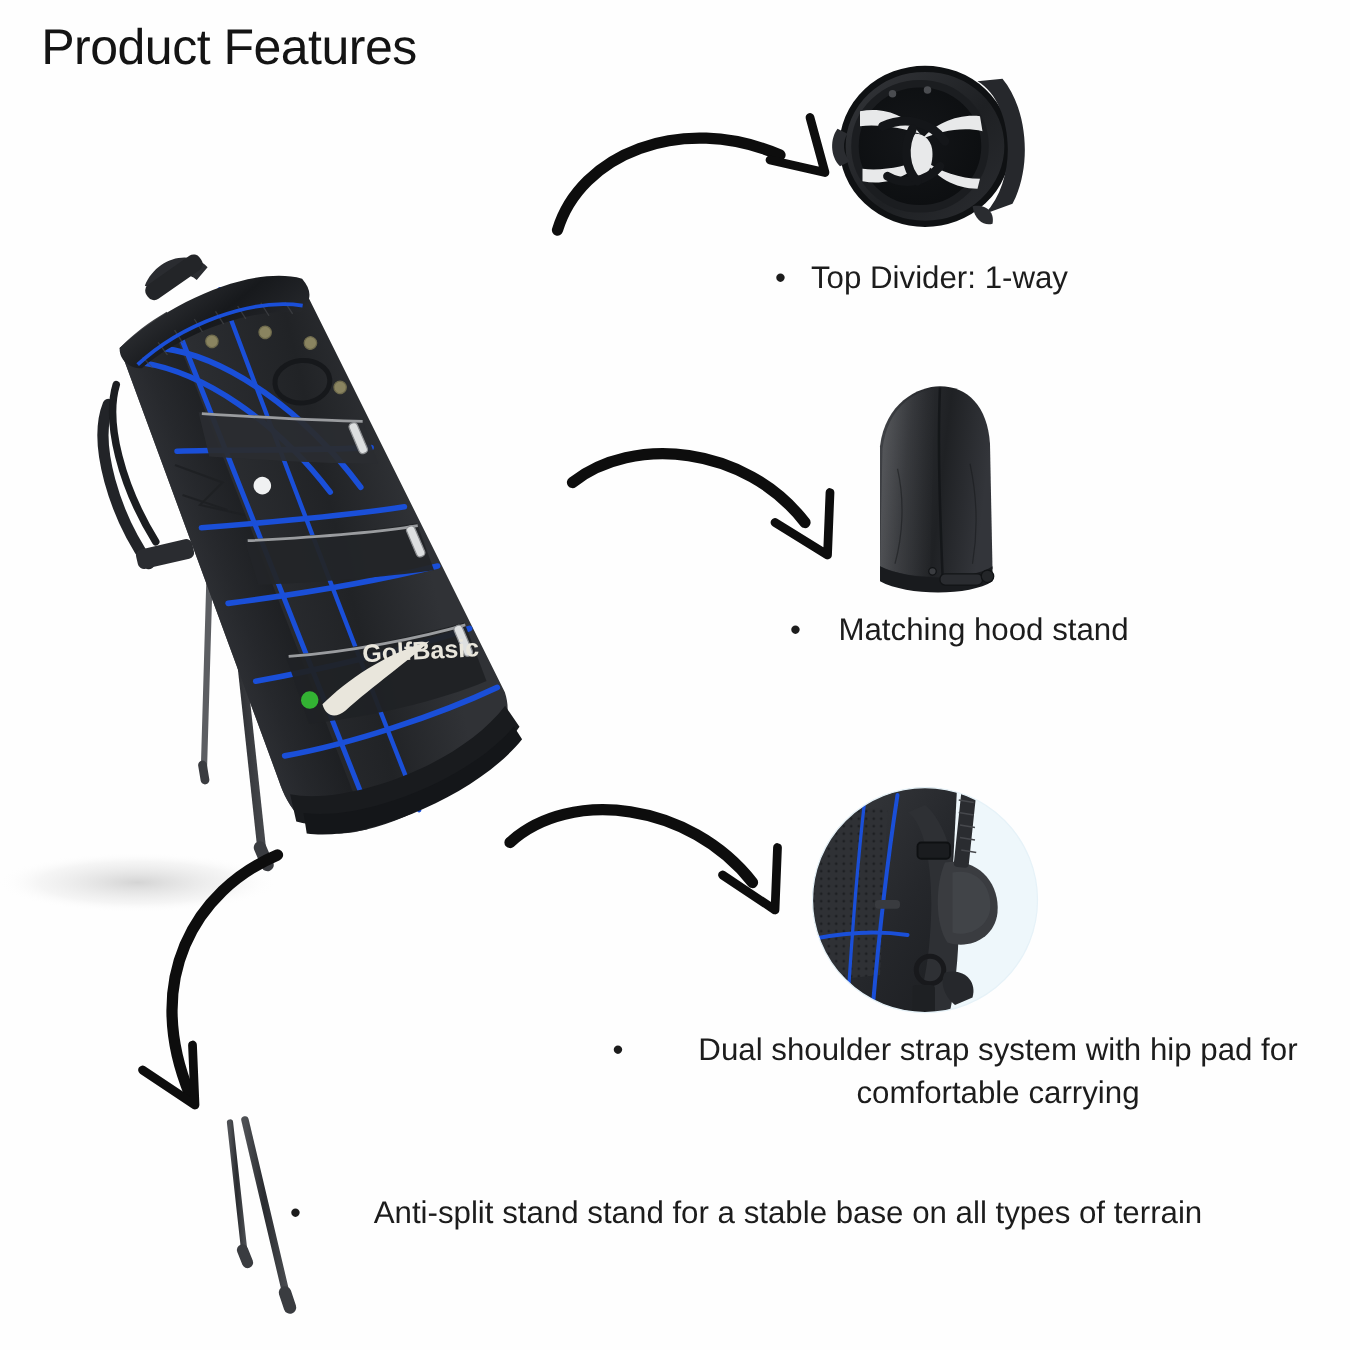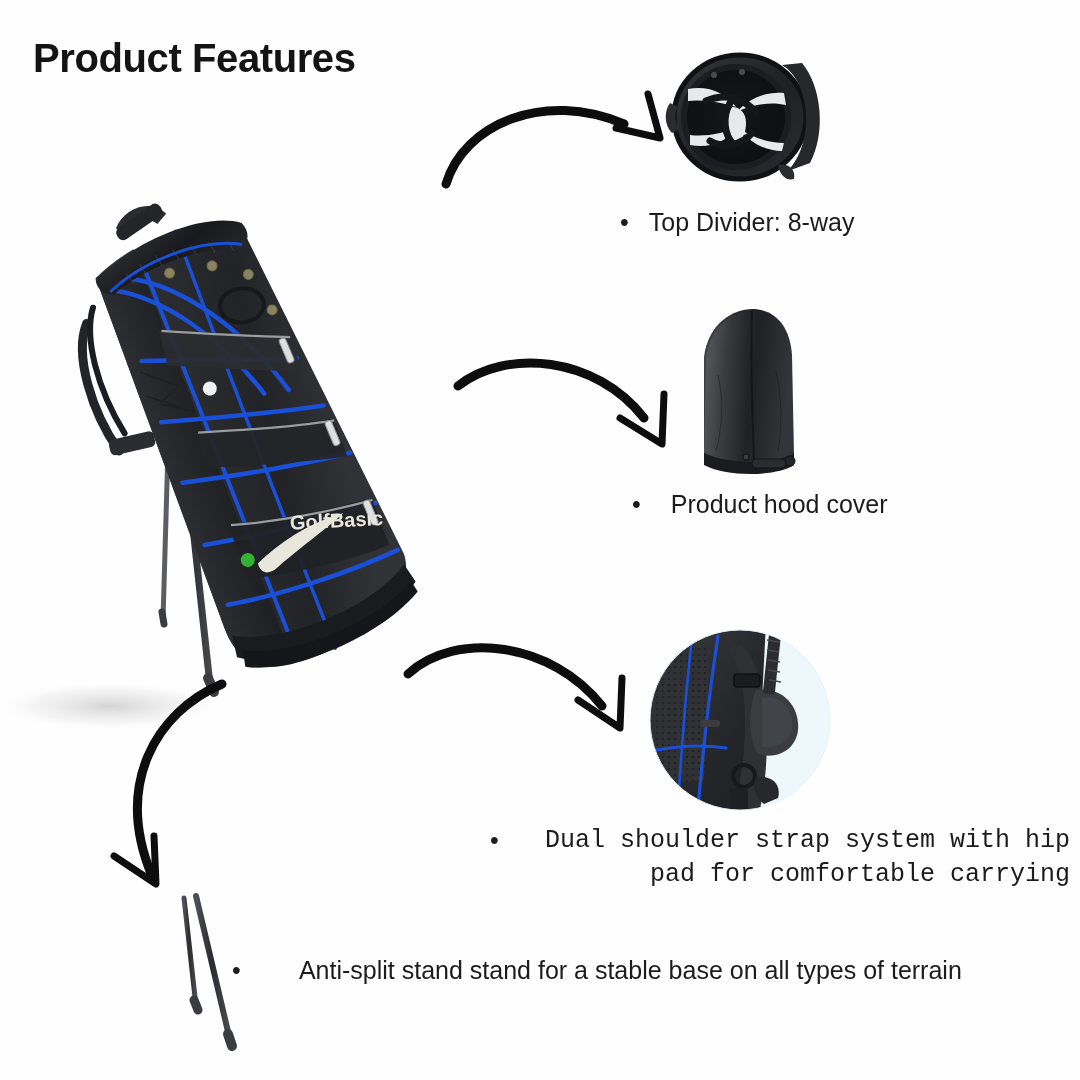--- a/index.html
+++ b/index.html
@@ -17,23 +17,23 @@
     width: 1080px;
     height: 1080px;
     background: #fefefe;
     overflow: hidden;
   }
 
   
   #page-title {
     position: absolute;
     left: 33px;
-    top: 36px;
+    top: 16px;
     font-size: 40px;
-    font-weight: bold;
+    font-weight: normal;
     letter-spacing: -0.4px;
     color: #141414;
     white-space: nowrap;
   }
 
   
   .bullet-block {
     position: absolute;
     display: flex;
     align-items: flex-start;
@@ -52,21 +52,21 @@
   }
 
   #bullet-1 { left: 620px; top: 206px; width: 340px; }
   #bullet-1 .bullet-dot { margin-right: 20px; }
 
   #bullet-2 { left: 632px; top: 488px; width: 360px; }
   #bullet-2 .bullet-dot { margin-right: 30px; }
 
   #bullet-3 { left: 490px; top: 824px; width: 580px; text-align: center; }
   #bullet-3 .bullet-dot { margin-right: 28px; margin-top: 0px; }
-  #bullet-3 .bullet-text { text-align: right; font-family: Liberation Mono, monospace; }
+  #bullet-3 .bullet-text { text-align: center; }
 
   #bullet-4 { left: 232px; top: 954px; width: 760px; text-align: center; }
   #bullet-4 .bullet-dot { margin-right: 28px; }
   #bullet-4 .bullet-text { text-align: center; }
 
   
   .photo {
     position: absolute;
   }
 
@@ -464,26 +464,26 @@
 
   <div class="arrow" id="arrow-to-stand">
     <svg width="170" height="235" viewBox="0 0 170 235">
       <path d="M126 20 C 60 48, 18 120, 56 212" stroke="#0d0d0d" stroke-width="9" fill="none" stroke-linecap="round"></path>
       <path d="M18 192 L 60 220 L 58 172" stroke="#0d0d0d" stroke-width="7" fill="none" stroke-linecap="round" stroke-linejoin="round"></path>
     </svg>
   </div>
 
   <div class="bullet-block" id="bullet-1">
     <span class="bullet-dot">•</span>
-    <span class="bullet-text">Top Divider: 8-way</span>
+    <span class="bullet-text">Top Divider: 1-way</span>
   </div>
 
   <div class="bullet-block" id="bullet-2">
     <span class="bullet-dot">•</span>
-    <span class="bullet-text">Product hood cover</span>
+    <span class="bullet-text">Matching hood stand</span>
   </div>
 
   <div class="bullet-block" id="bullet-3">
     <span class="bullet-dot">•</span>
     <span class="bullet-text">Dual shoulder strap system with hip pad for comfortable carrying</span>
   </div>
 
   <div class="bullet-block" id="bullet-4">
     <span class="bullet-dot">•</span>
     <span class="bullet-text">Anti-split stand stand for a stable base on all types of terrain</span>

